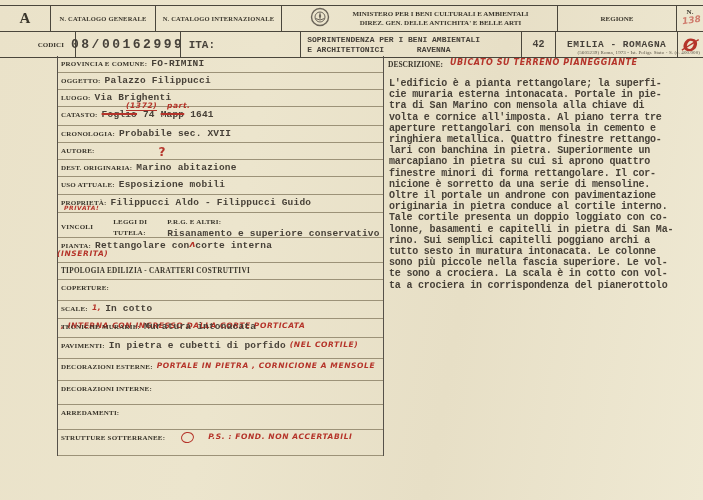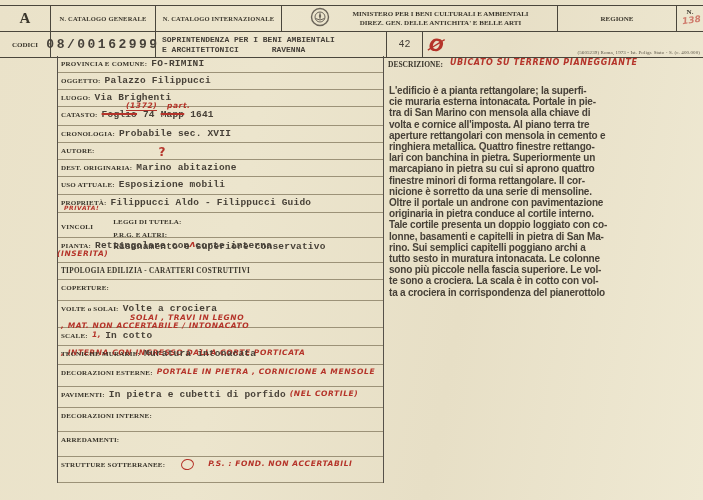--- a/index.html
+++ b/index.html
@@ -24,25 +24,25 @@
   .hrow1 { height:26px; border-bottom:1px solid #4a463c; }
   .hrow2 { height:25px; }
   .hcell { border-left:1px solid #4a463c; display:flex; align-items:center; justify-content:center; position:relative; }
   .hcell:first-child { border-left:none; }
   .hc-a { width:50px; font-size:15px; font-weight:bold; }
   .hc-catgen { width:105px; font-size:6.5px; font-weight:bold; letter-spacing:.2px; }
   .hc-catint { width:126px; font-size:6.5px; font-weight:bold; letter-spacing:.2px; }
   .hc-minist { width:276px; font-size:7px; font-weight:bold; text-align:center; line-height:8.5px; gap:22px;}
   .hc-regione { width:119px; font-size:7px; font-weight:bold; }
   .hc-n { width:27px; font-size:7px; font-weight:bold; align-items:flex-start; justify-content:center; padding-top:2px;}
-  .hc-codici { width:50px; font-size:7px; font-weight:bold; }
+  .hc-codici { width:50px; font-size:7px; font-weight:bold;margin-left:27px; }
   .hc-catgenv { width:105px; font-family:"Liberation Mono", monospace; font-size:13px; font-weight:bold; letter-spacing:2.5px; color:#46413a; }
   .hc-ita { width:126px; font-family:"Liberation Mono", monospace; font-size:11px; font-weight:bold; justify-content:flex-start; padding-left:8px; color:#46413a;}
   .hc-sopr { width:231px; font-family:"Liberation Mono", monospace; font-size:8px; font-weight:bold; line-height:10px; color:#46413a; justify-content:flex-start; padding-left:6px; text-align:left;}
-  .hc-42 { width:36px; font-family:"Liberation Mono", monospace; font-size:10px; font-weight:normal; color:#46413a;}
+  .hc-42 { width:36px; font-family:"Liberation Mono", monospace; font-size:10px; font-weight:bold; color:#46413a;}
   .hc-emilia { width:128px; font-family:"Liberation Mono", monospace; font-size:9.5px; font-weight:bold; color:#46413a; letter-spacing:.5px;}
   .hc-phi { width:27px; }
   .emblem { flex:0 0 auto; }
   .n-red { position:absolute; top:9px; left:5px; color:#c65a4e; font-size:9px; font-style:italic; transform:rotate(-8deg); opacity:.75; font-family:"DejaVu Sans", sans-serif;}
   .phi-red { color:#b5342a; font-size:17px; font-weight:bold; font-style:italic; font-family:"DejaVu Sans", sans-serif; transform:rotate(8deg);}
   .city { margin-left:28px; }
   .print-note {
     position:absolute; top:50px; left:430px; width:270px; text-align:right;
     font-size:5px; color:#5a5446; letter-spacing:.1px;
   }
@@ -70,39 +70,39 @@
   .r-dest{height:17px} .r-uso{height:18px} .r-proprieta{height:18px}
   .r-vincoli{height:25px} .r-tipologia{height:17px} .r-pianta{height:25px}
   .r-coperture{height:21px} .r-volte{height:27px} .r-scale{height:18px}
   .r-tecniche{height:19px} .r-pavimenti{height:21px} .r-decest{height:22px}
   .r-decint{height:24px} .r-arred{height:25px} .r-strutture{height:26px; border-bottom:1px solid #9c9278;}
   .catasto-red { position:absolute; top:-6px; left:68px; }
   .catasto-red .u { border-bottom:1px solid #b5342a; }
   .prop-red { position:absolute; top:9px; left:6px; font-size:6px; }
   .vinc-wrap { display:flex; gap:20px; }
   .vinc-label { padding-top:8px; }
-  .vinc-subs { display:flex; flex-direction:column; }
+  .vinc-subs { display:flex; }
   .vinc-sub { line-height:11px; }
   .pianta-below { position:absolute; top:11px; left:-1px; }
   .caret { font-size:9px; letter-spacing:0; transform:translateY(-1px); }
   .volte-l2 { position:absolute; top:12px; left:72px; }
   .sect-label { font-size:7.2px; letter-spacing:.3px; }
   .qmark { font-size:12px; font-style:normal; margin-left:60px; }
   .circle-mark {
     display:inline-block; width:13px; height:11px; border:1.6px solid #b5342a;
     border-radius:50%; margin:0 10px 0 12px; vertical-align:top; transform:rotate(-10deg);
   }
   
   .right-col { position:absolute; left:386px; top:56px; width:315px; }
   .desc-head { padding:2px 0 0 2px; }
   .desc-label { font-family:"Liberation Serif", serif; font-size:7.5px; font-weight:bold; color:#38342a; display:inline-block; vertical-align:top; padding-top:2px;}
   .desc-red { margin-left:3px; font-size:8px; }
   .desc-text {
-    margin-top:9px; padding-left:3px;
-    font-family:Liberation Sans, sans-serif;
+    margin-top:2px; padding-left:3px;
+    font-family:Liberation Mono, monospace;
     font-size:10px; font-weight:bold; line-height:11.2px; letter-spacing:-0.2px;
     color:#474138; white-space:pre-line;
   }
 </style>
 </head>
 <body>
 
 <div class="sheet">
 
   <div class="header">
@@ -126,28 +126,30 @@
       </div>
       <div class="hcell hc-regione">REGIONE</div>
       <div class="hcell hc-n">
         <span>N.</span>
         <span class="n-red">138</span>
       </div>
     </div>
     <div class="hrow hrow2">
       <div class="hcell hc-codici">CODICI</div>
       <div class="hcell hc-catgenv">08/00162999</div>
+      <div class="hcell hc-ita">ITA:</div>
       <div class="hcell hc-sopr">
         <span>
           <span>SOPRINTENDENZA PER I BENI AMBIENTALI</span><br>
           <span>E ARCHITETTONICI</span>
           <span class="city">RAVENNA</span>
         </span>
       </div>
       <div class="hcell hc-42">42</div>
+      <div class="hcell hc-emilia">EMILIA - ROMAGNA</div>
       <div class="hcell hc-phi">
         <span class="phi-red">Ø</span>
       </div>
     </div>
   </div>
 
   <div class="print-note">(5605239) Roma, 1973 - Ist. Poligr. Stato - S. (c. 400.000)</div>
 
   <div class="left-col">
 
@@ -221,48 +223,42 @@
     </div>
 
     <div class="row r-tipologia">
       <span class="flabel sect-label">TIPOLOGIA EDILIZIA - CARATTERI COSTRUTTIVI</span>
     </div>
 
     <div class="row r-coperture">
       <span class="flabel">COPERTURE:</span>
     </div>
 
-    <div class="row r-volte">
-      <span class="flabel">VOLTE o SOLAI:</span>
-      <span class="fvalue">Volte a crociera</span>
-      <span class="red">, MAT. NON ACCERTABILE / INTONACATO</span>
-      <span class="volte-l2 red">SOLAI , TRAVI IN LEGNO</span>
-    </div>
 
     <div class="row r-scale">
       <span class="flabel">SCALE:</span>
       <span class="red">1,</span>
       <span class="fvalue">In cotto</span>
       <span class="red">, INTERNA CON INGRESSO DALLA CORTE PORTICATA</span>
     </div>
 
     <div class="row r-tecniche">
       <span class="flabel">TECNICHE MURARIE:</span>
       <span class="fvalue">Muratura intonacata</span>
     </div>
 
-    <div class="row r-decest">
-      <span class="flabel">DECORAZIONI ESTERNE:</span>
-      <span class="red">PORTALE IN PIETRA , CORNICIONE A MENSOLE</span>
-    </div>
-
     <div class="row r-pavimenti">
       <span class="flabel">PAVIMENTI:</span>
       <span class="fvalue">In pietra e cubetti di porfido</span>
       <span class="red">(NEL CORTILE)</span>
+    </div>
+
+    <div class="row r-decest">
+      <span class="flabel">DECORAZIONI ESTERNE:</span>
+      <span class="red">PORTALE IN PIETRA , CORNICIONE A MENSOLE</span>
     </div>
 
     <div class="row r-decint">
       <span class="flabel">DECORAZIONI INTERNE:</span>
     </div>
 
     <div class="row r-arred">
       <span class="flabel">ARREDAMENTI:</span>
     </div>
 

